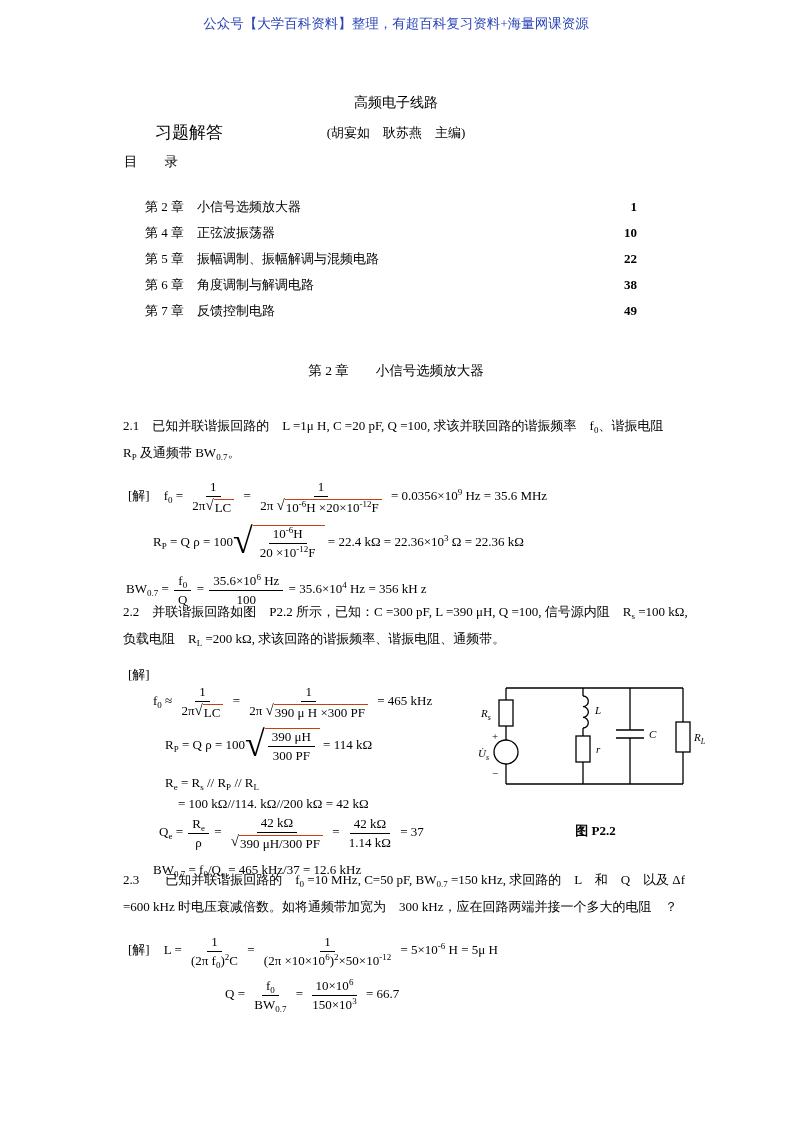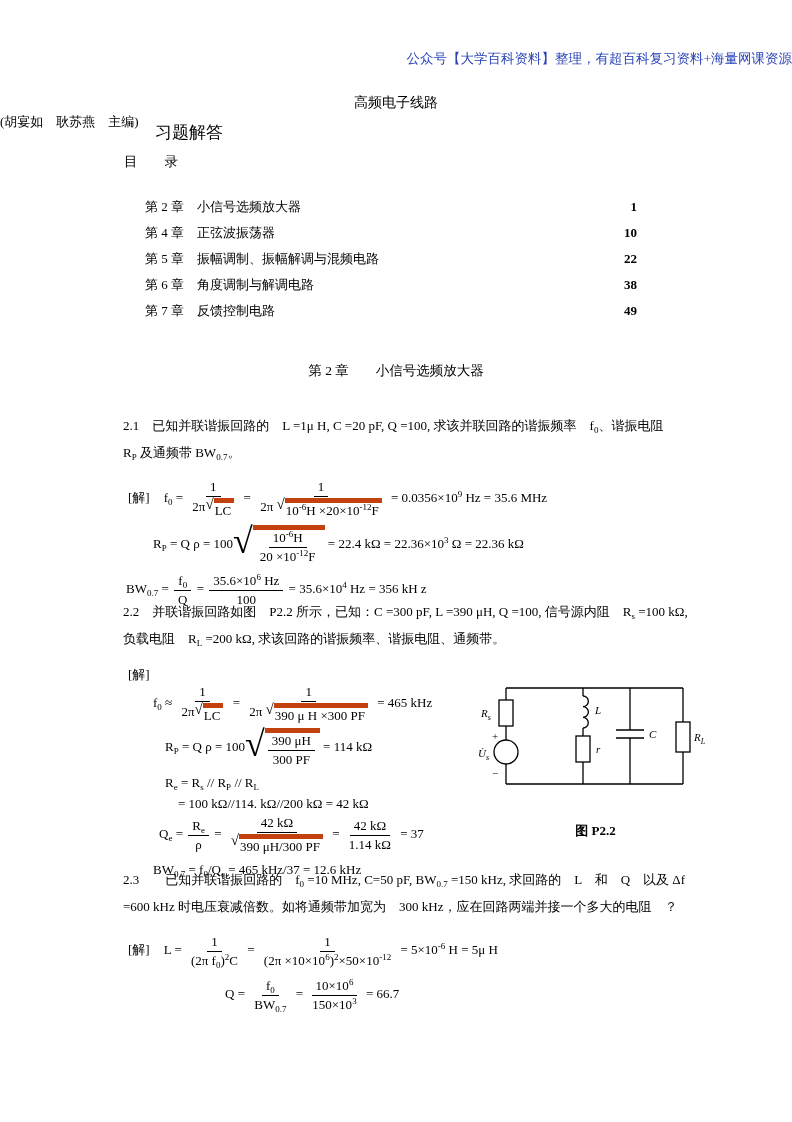--- a/index.html
+++ b/index.html
@@ -1,42 +1,42 @@
 <!DOCTYPE html>
 <html><head>
 <meta charset="utf-8">
 <style>
   * { margin:0; padding:0; box-sizing:border-box; }
   html,body { background:#ffffff; }
   .page {
     position:relative; width:792px; height:1122px; background:#fff;
     font-family:"Liberation Serif","DejaVu Serif",serif; color:#000; overflow:hidden;
   }
-  .notice { position:absolute; top:15px; left:0; width:100%; text-align:right; font-size:13.5px;margin-top:35px; }
+  .notice { position:absolute; top:15px; left:0; width:100%; text-align:center; font-size:13.5px; }
   .doc-title { position:absolute; top:94px; left:0; width:100%; text-align:center; font-size:14px; }
-  .authors { position:absolute; top:113px; left:0; width:100%; font-size:13px; }
+  .authors { position:absolute; top:124px; left:0; width:100%; text-align:center; font-size:13px; }
   .subtitle { position:absolute; top:121px; left:155px; font-size:17px; }
   .toc-title { position:absolute; top:153px; left:124px; font-size:13.5px; }
   .toc { position:absolute; top:198px; left:145px; width:492px; }
   .toc-row { display:flex; justify-content:space-between; align-items:baseline; height:26px; font-size:13px; }
   .toc-page { font-weight:bold; }
   .section-heading { position:absolute; top:362px; left:0; width:100%; text-align:center; font-size:13.5px; }
   .para { position:absolute; left:115px; width:566px; font-size:13px; line-height:27px;margin-left:8px; }
   .line { position:absolute; font-size:13px; white-space:pre; }
   .sol-label { margin-right:14px; }
   .fline { display:inline-block; white-space:pre; vertical-align:middle; }
   sub { font-size:9px; vertical-align:-3px; line-height:0; }
   sup { font-size:9px; vertical-align:5px; line-height:0; }
   .frac { display:inline-flex; flex-direction:column; align-items:center; vertical-align:middle; margin:0 2px; text-align:center; }
   .frac > .num { display:block; padding:0 4px 1px; border-bottom:1px solid #000; white-space:pre; }
   .frac > .den { display:block; padding:1px 4px 0; white-space:pre; }
   .sqrt { display:inline-flex; align-items:flex-start; vertical-align:middle; }
   .sqrt > .radical { line-height:1; font-size:15px; transform:translateY(-1px); }
   .sqrt.tall > .radical { font-size:36px; line-height:0.95; }
-  .sqrt > .inner { border-top:5px solid #c2410c; padding:0 3px 0 1px; white-space:pre; }
+  .sqrt > .inner { border-top:1px solid #c2410c; padding:0 3px 0 1px; white-space:pre; }
   .figure { position:absolute; left:478px; top:676px; width:235px; }
   .fig-caption { margin-top:4px; width:100%; text-align:center; font-weight:bold; font-size:13px; }
   .svg-label { font-size:11px; font-style:italic; }
   .svg-sign { font-size:11px; font-style:normal; }
 </style>
 </head>
 <body>
 
 <div class="page">
 

